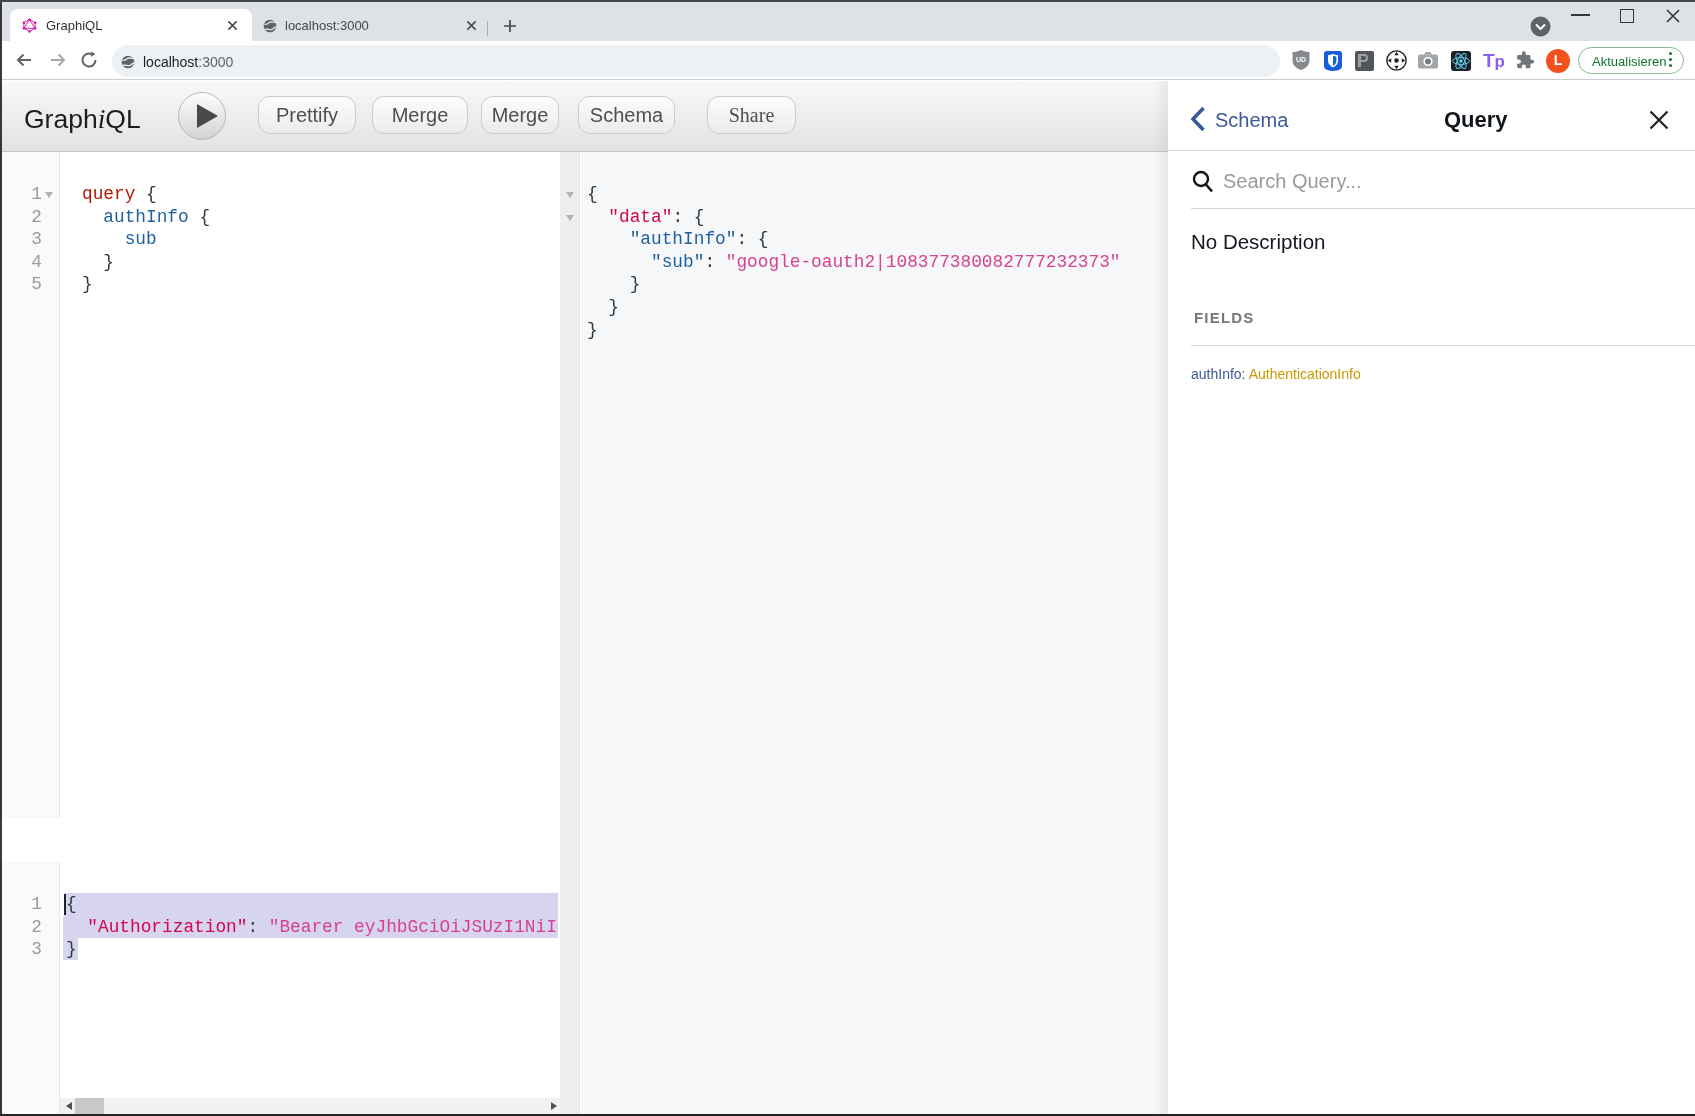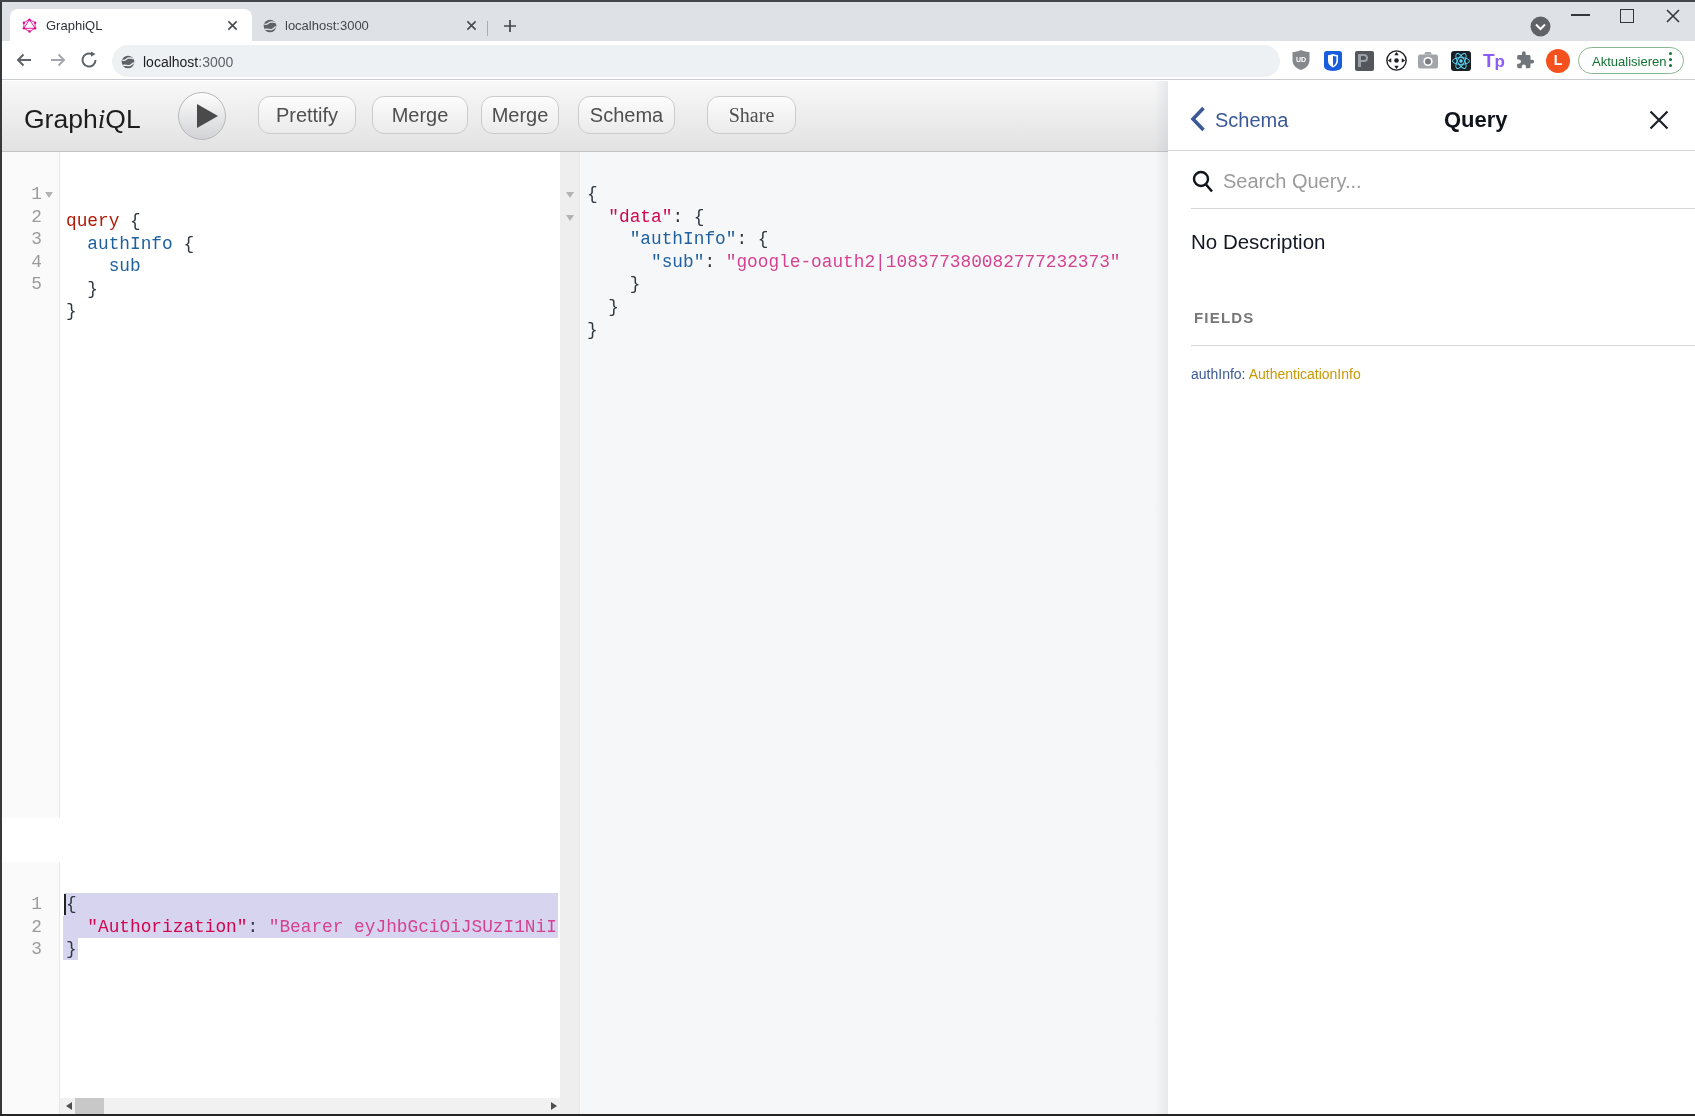--- a/index.html
+++ b/index.html
@@ -170,21 +170,21 @@
   <div class="tbtn" style="left:707px;width:89px;font-family:Liberation Serif, serif;">Share</div>
 
   <div class="abs" id="qeditor"></div>
   <div class="abs" id="qgutter"></div>
   <div class="lnum" style="left:2px;top:183px;width:40px;">1
 2
 3
 4
 5</div>
   <div class="fold" style="left:45px;top:192px;"></div>
-  <div class="cm" style="left:66px;top:183px;margin-top:27px;"><span class="kw">query</span> <span class="pun">{</span>
+  <div class="cm" style="left:82px;top:183px;"><span class="kw">query</span> <span class="pun">{</span>
   <span class="prop">authInfo</span> <span class="pun">{</span>
     <span class="prop">sub</span>
   <span class="pun">}</span>
 <span class="pun">}</span></div>
 
   <div class="abs" id="divider"></div>
   <div class="abs" id="result"></div>
   <div class="fold" style="left:566px;top:192px;"></div>
   <div class="fold" style="left:566px;top:215px;"></div>
   <div class="cm" style="left:587px;top:183px;"><span class="pun">{</span>

